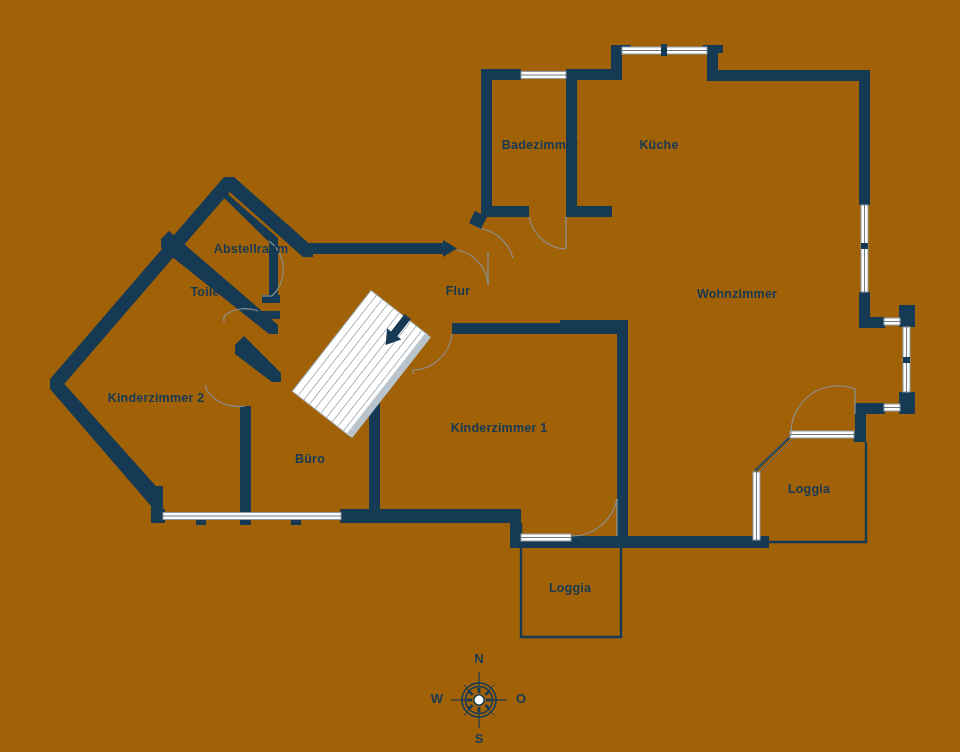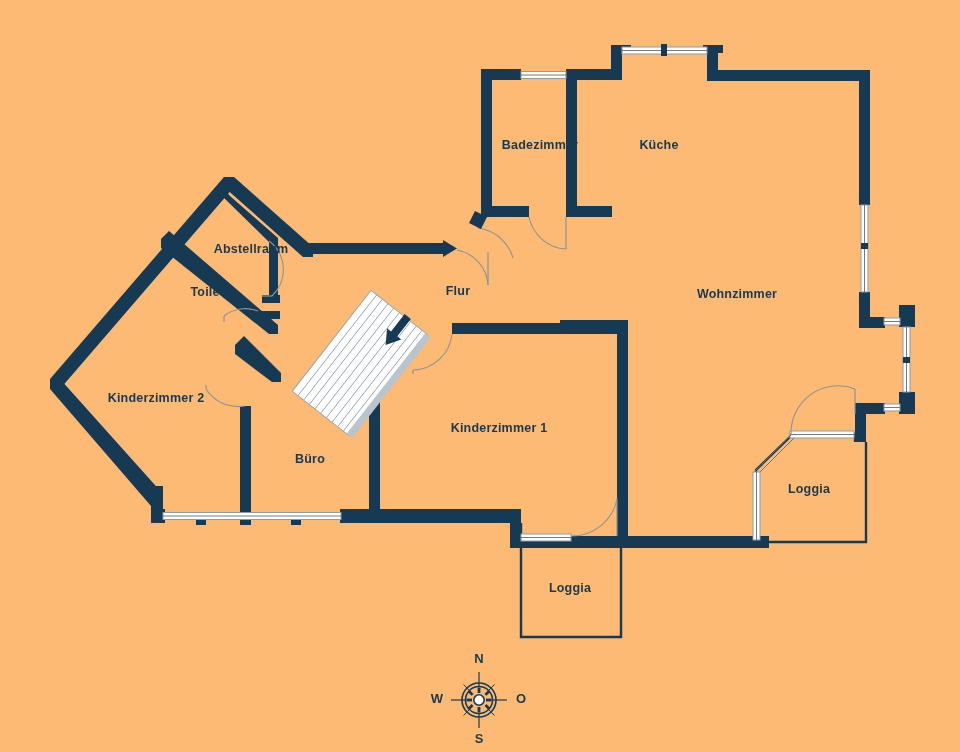--- a/index.html
+++ b/index.html
@@ -11,21 +11,21 @@
   body {
     width: 960px;
     height: 752px;
     overflow: hidden;
     font-family: "Liberation Sans", sans-serif;
   }
   #floorplan-root {
     position: relative;
     width: 960px;
     height: 752px;
-    background: #fdba74;
+    background: #a16207;
   }
   svg.plan {
     display: block;
     width: 960px;
     height: 752px;
   }
   .room-label {
     font-family: "Liberation Sans", sans-serif;
     font-size: 12.5px;
     font-weight: 700;

